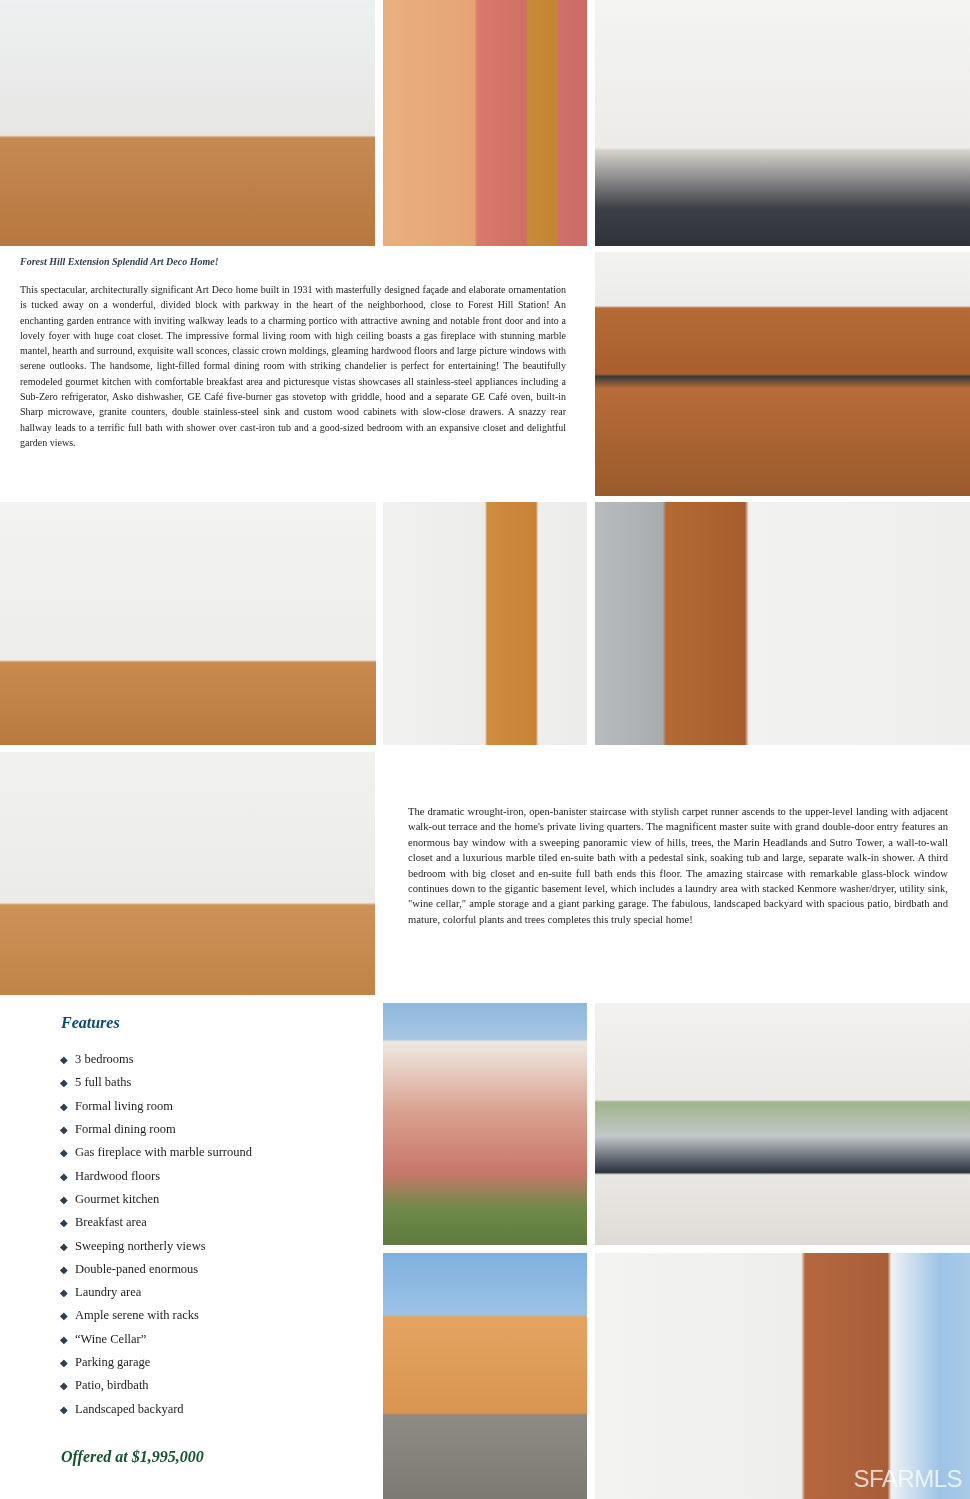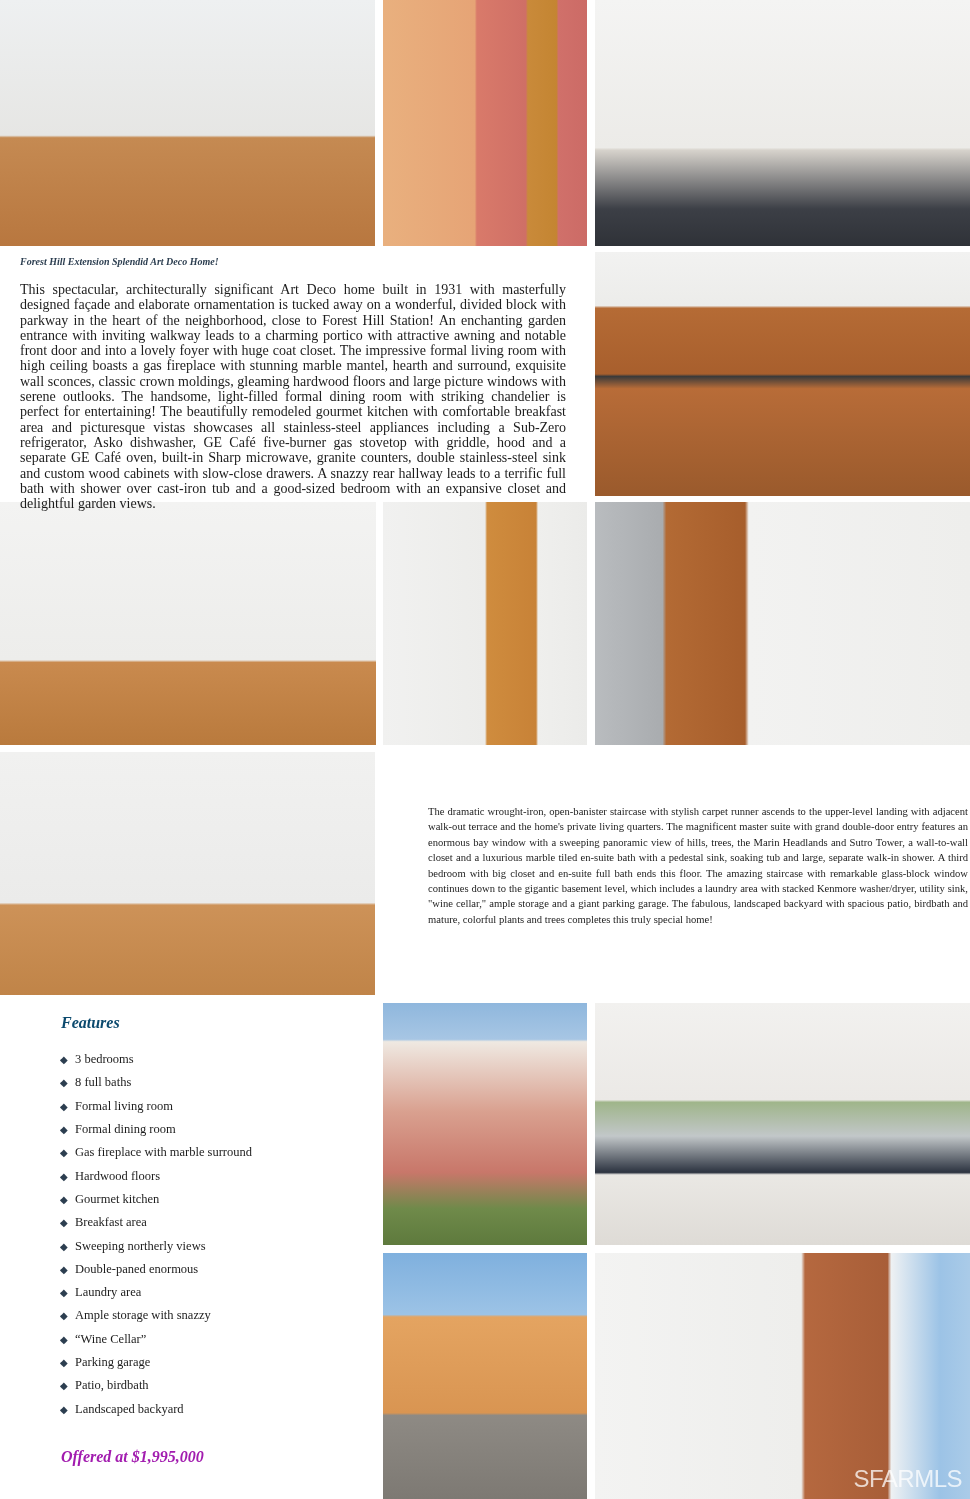--- a/index.html
+++ b/index.html
@@ -27,28 +27,28 @@
   .p-bedroom{left:595px;top:1003px;width:375px;height:242px;background:
     linear-gradient(180deg,#f2f1ef 0%,#ebe9e6 40%,#9fb58a 41%,#c2c7c9 55%,#2c3340 70%,#eae8e4 71%,#dedbd6 100%);}
   .p-rear{left:383px;top:1253px;width:204px;height:246px;background:
     linear-gradient(180deg,#7fb0de 0%,#9cc3e6 25%,#e4a461 26%,#d99552 65%,#8e8a84 66%,#7d7973 100%);}
   .p-bath{left:595px;top:1253px;width:375px;height:246px;background:
     linear-gradient(90deg,#f3f3f2 0%,#eeeeec 55%,#b5683f 56%,#a85e38 78%,#eef1f3 79%,#9cc3e6 92%,#aacbe8 100%);}
 
   .logo{position:absolute;right:8px;bottom:6px;font-family:"Liberation Sans",sans-serif;font-size:24px;font-weight:400;letter-spacing:-0.5px;color:rgba(255,255,255,0.75);}
 
   .title{position:absolute;left:20px;top:256px;font-family:"Liberation Serif",serif;font-style:italic;font-weight:bold;font-size:10px;color:#2c3e50;margin:0;}
-  .body1{position:absolute;left:20px;top:282px;width:546px;font-size:14px;line-height:15.3px;text-align:justify;margin:0;color:#1c1c1c;}
-  .body2{position:absolute;left:428px;top:804px;width:540px;font-size:10.6px;line-height:15.4px;text-align:justify;margin:0;color:#1c1c1c;}
+  .body1{position:absolute;left:20px;top:282px;width:546px;font-size:10px;line-height:15.3px;text-align:justify;margin:0;color:#1c1c1c;}
+  .body2{position:absolute;left:408px;top:804px;width:540px;font-size:10.6px;line-height:15.4px;text-align:justify;margin:0;color:#1c1c1c;}
 
   .features-title{position:absolute;left:61px;top:1014px;font-style:italic;font-weight:bold;font-size:16px;color:#0c4a6e;margin:0;}
   .features{position:absolute;left:60px;top:1048px;margin:0;padding:0;list-style:none;}
   .features li{display:flex;align-items:center;height:23.3px;font-size:12.5px;color:#1c1c1c;}
   .features li .bullet{display:inline-block;width:15px;color:#2c3e50;font-size:10px;}
-  .price{position:absolute;left:61px;top:1448px;font-style:italic;font-weight:bold;font-size:16px;color:#a21caf;margin:0;}
+  .price{position:absolute;left:61px;top:1448px;font-style:italic;font-weight:bold;font-size:16px;color:#14532d;margin:0;}
 </style>
 </head>
 <body>
 
 <div class="photo p-dining"></div>
 <div class="photo p-entry"></div>
 <div class="photo p-living"></div>
 <div class="photo p-kitchen"></div>
 <div class="photo p-hall"></div>
 <div class="photo p-door"></div>
@@ -66,21 +66,21 @@
 <p class="body2">The dramatic wrought-iron, open-banister staircase with stylish carpet runner ascends to the upper-level landing with adjacent walk-out terrace and the home's private living quarters. The magnificent master suite with grand double-door entry features an enormous bay window with a sweeping panoramic view of hills, trees, the Marin Headlands and Sutro Tower, a wall-to-wall closet and a luxurious marble tiled en-suite bath with a pedestal sink, soaking tub and large, separate walk-in shower. A third bedroom with big closet and en-suite full bath ends this floor. The amazing staircase with remarkable glass-block window continues down to the gigantic basement level, which includes a laundry area with stacked Kenmore washer/dryer, utility sink, "wine cellar," ample storage and a giant parking garage. The fabulous, landscaped backyard with spacious patio, birdbath and mature, colorful plants and trees completes this truly special home!</p>
 
 <h2 class="features-title">Features</h2>
 <ul class="features">
   <li>
       <span class="bullet">◆</span>
       <span>3 bedrooms</span>
     </li>
   <li>
       <span class="bullet">◆</span>
-      <span>8 full baths</span>
+      <span>5 full baths</span>
     </li>
   <li>
       <span class="bullet">◆</span>
       <span>Formal living room</span>
     </li>
   <li>
       <span class="bullet">◆</span>
       <span>Formal dining room</span>
     </li>
   <li>
@@ -106,21 +106,21 @@
   <li>
       <span class="bullet">◆</span>
       <span>Double-paned enormous</span>
     </li>
   <li>
       <span class="bullet">◆</span>
       <span>Laundry area</span>
     </li>
   <li>
       <span class="bullet">◆</span>
-      <span>Ample storage with snazzy</span>
+      <span>Ample serene with racks</span>
     </li>
   <li>
       <span class="bullet">◆</span>
       <span>“Wine Cellar”</span>
     </li>
   <li>
       <span class="bullet">◆</span>
       <span>Parking garage</span>
     </li>
   <li>

